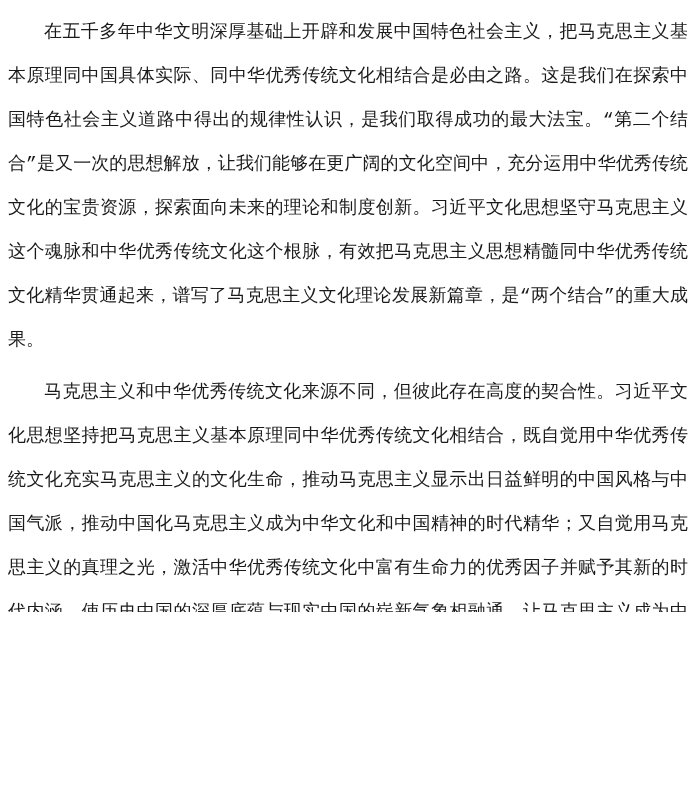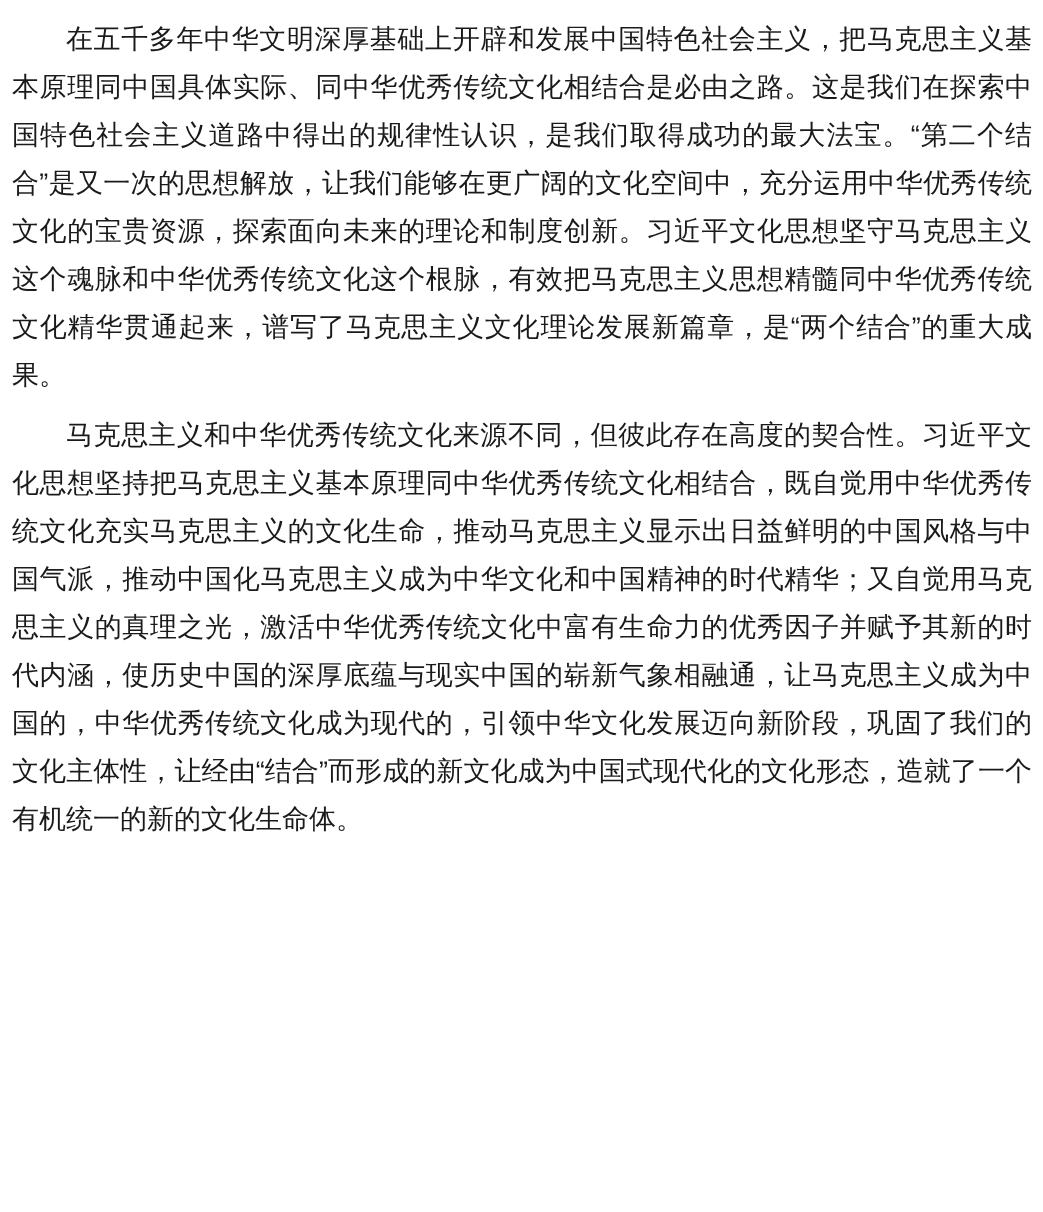--- a/index.html
+++ b/index.html
@@ -7,23 +7,23 @@
     padding: 0;
     background: #ffffff;
   }
   .page {
     width: 695px;
     height: 612px;
     box-sizing: border-box;
     background: #ffffff;
     padding: 10px 7px 0 8px;
     overflow: hidden;
-    font-family: Liberation Sans, sans-serif;
+    font-family: Liberation Mono, monospace;
     font-size: 18px;
-    line-height: 32px;
+    line-height: 44px;
     color: #1a1a1a;
     -webkit-font-smoothing: subpixel-antialiased;
   }
   .page p {
     margin: 0 0 8px 0;
     text-indent: 2em;
     text-align: justify;
     text-justify: inter-ideograph;
     letter-spacing: 0;
     word-break: break-all;

